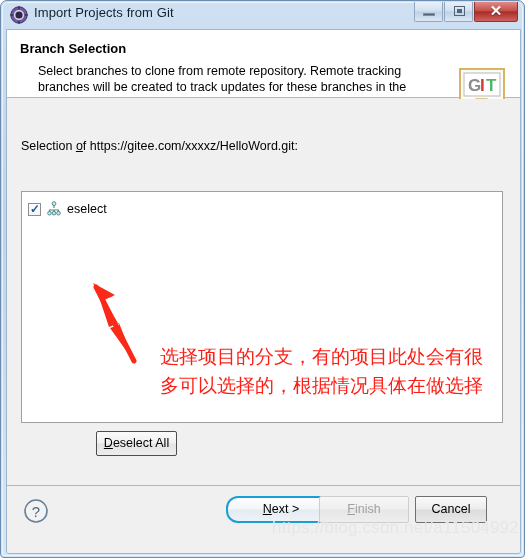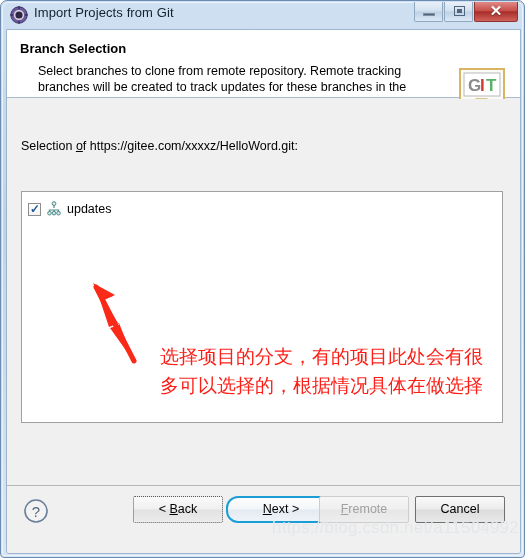--- a/index.html
+++ b/index.html
@@ -323,21 +323,21 @@
     background: linear-gradient(to bottom, #fdfdfd 0%, #f3f6f9 48%, #e3eaf1 52%, #eef3f8 100%);
     border-radius: 12px;
   }
   #btn-finish {
     left: 312px; width: 90px;
     border: 1px solid #cdcdcd;
     background: linear-gradient(to bottom, #f6f6f6 0%, #efefef 48%, #e6e6e6 52%, #eeeeee 100%);
     color: #a0a0a0;
   }
   #btn-cancel {
-    left: 408px; width: 90px;
+    left: 408px; width: 72px;
     border: 1px solid #6f6f6f;
     background: linear-gradient(to bottom, #fafafa 0%, #ececec 48%, #dcdcdc 52%, #e8e8e8 100%);
   }
   #watermark {
     position: absolute;
     left: 265px; top: 32px;
     font-size: 17px;
     color: #e3e7ea;
     font-family: "Liberation Sans", sans-serif;
     letter-spacing: 0.2px;
@@ -417,58 +417,58 @@
                 <path d="M8 3 L8 7"></path>
                 <path d="M3.5 11 L3.5 9 L12.5 9 L12.5 11"></path>
                 <path d="M8 9 L8 11"></path>
               </g>
               <circle cx="8" cy="2.6" r="1.9" fill="#d9e8e8" stroke="#4a8c8c" stroke-width="1"></circle>
               <circle cx="3.5" cy="12.2" r="1.8" fill="#d9e8e8" stroke="#4a8c8c" stroke-width="1"></circle>
               <circle cx="8" cy="12.2" r="1.8" fill="#d9e8e8" stroke="#4a8c8c" stroke-width="1"></circle>
               <circle cx="12.5" cy="12.2" r="1.8" fill="#d9e8e8" stroke="#4a8c8c" stroke-width="1"></circle>
             </svg>
           </span>
-          <span class="branch-label">updates</span>
+          <span class="branch-label">eselect</span>
         </div>
       </div>
 
       <span id="annotation-arrow">
         <svg width="80" height="90" viewBox="0 0 80 90">
           <path d="M6 4 L30 44 L21 47 L46 82 L30 42 L20 46 Z" fill="#fb2a18"></path>
           <path d="M5 3 L24 15 L12 19 Z" fill="#fb2a18"></path>
           <path d="M7 6 L45 80" stroke="#fb2a18" stroke-width="5" stroke-linecap="round"></path>
           <path d="M4 2 L26 14 L13 20 Z" fill="#fb2a18"></path>
         </svg>
       </span>
 
       <div id="annotation-text">
         <div>选择项目的分支，有的项目此处会有很</div>
         <div>多可以选择的，根据情况具体在做选择</div>
       </div>
 
+      <div class="small-btn" id="btn-deselect-all">
+        <u>D</u><span>eselect All</span>
+      </div>
     </div>
 
     <div id="button-bar">
       <span id="help-icon">
         <svg width="26" height="26" viewBox="0 0 26 26">
           <circle cx="13" cy="13" r="11" fill="#f3f3f3" stroke="#6a7f99" stroke-width="1.6"></circle>
           <text x="13" y="19" text-anchor="middle" font-family="Liberation Sans, sans-serif" font-size="15" fill="#55697f">?</text>
         </svg>
       </span>
 
-      <div class="nav-btn" id="btn-back">
-        <span>&lt; </span><u>B</u><span>ack</span>
-      </div>
 
       <div class="nav-btn" id="btn-next">
         <u>N</u><span>ext</span><span> &gt;</span>
       </div>
 
       <div class="nav-btn" id="btn-finish">
-        <u>F</u><span>remote</span>
+        <u>F</u><span>inish</span>
       </div>
 
       <div class="nav-btn" id="btn-cancel">
         <span>Cancel</span>
       </div>
 
       <div id="watermark">https://blog.csdn.net/a1150499208</div>
     </div>
 
   </div>

